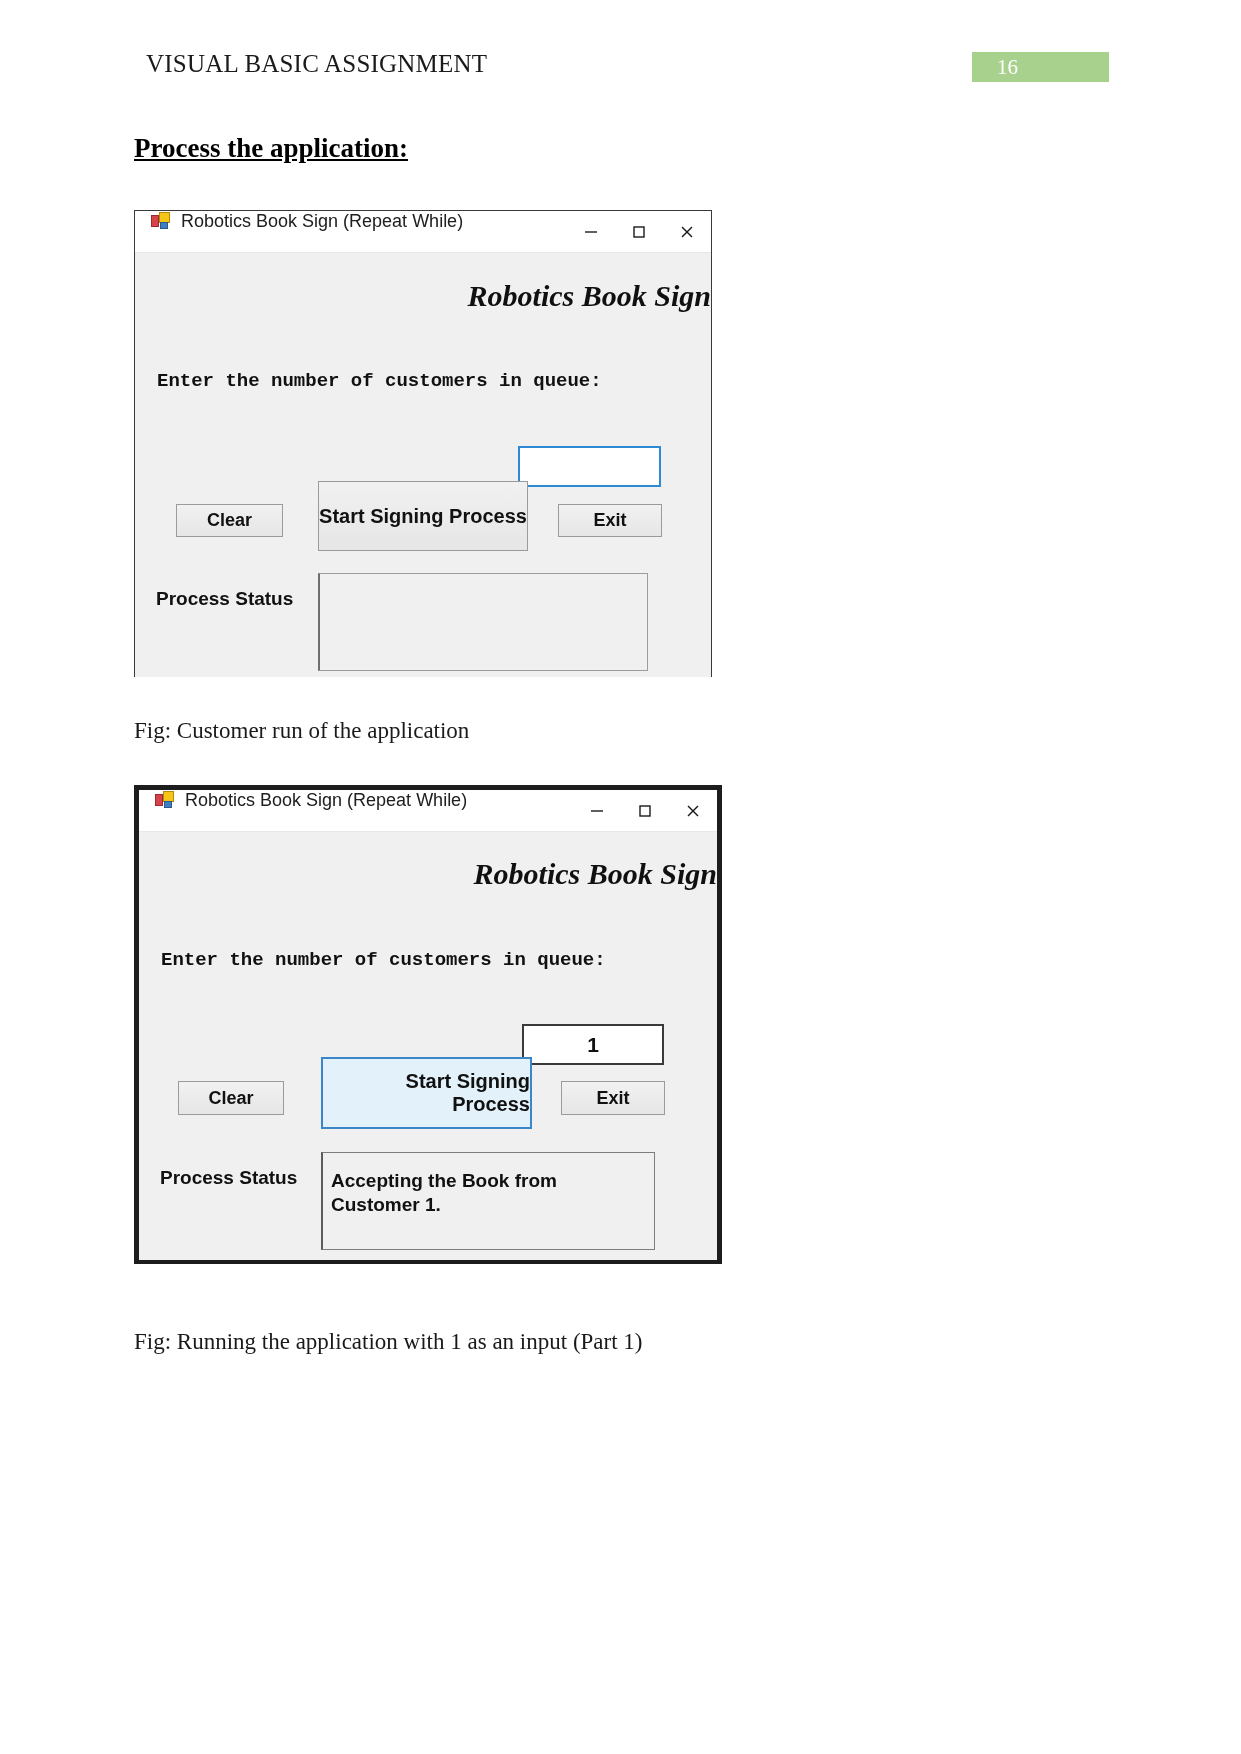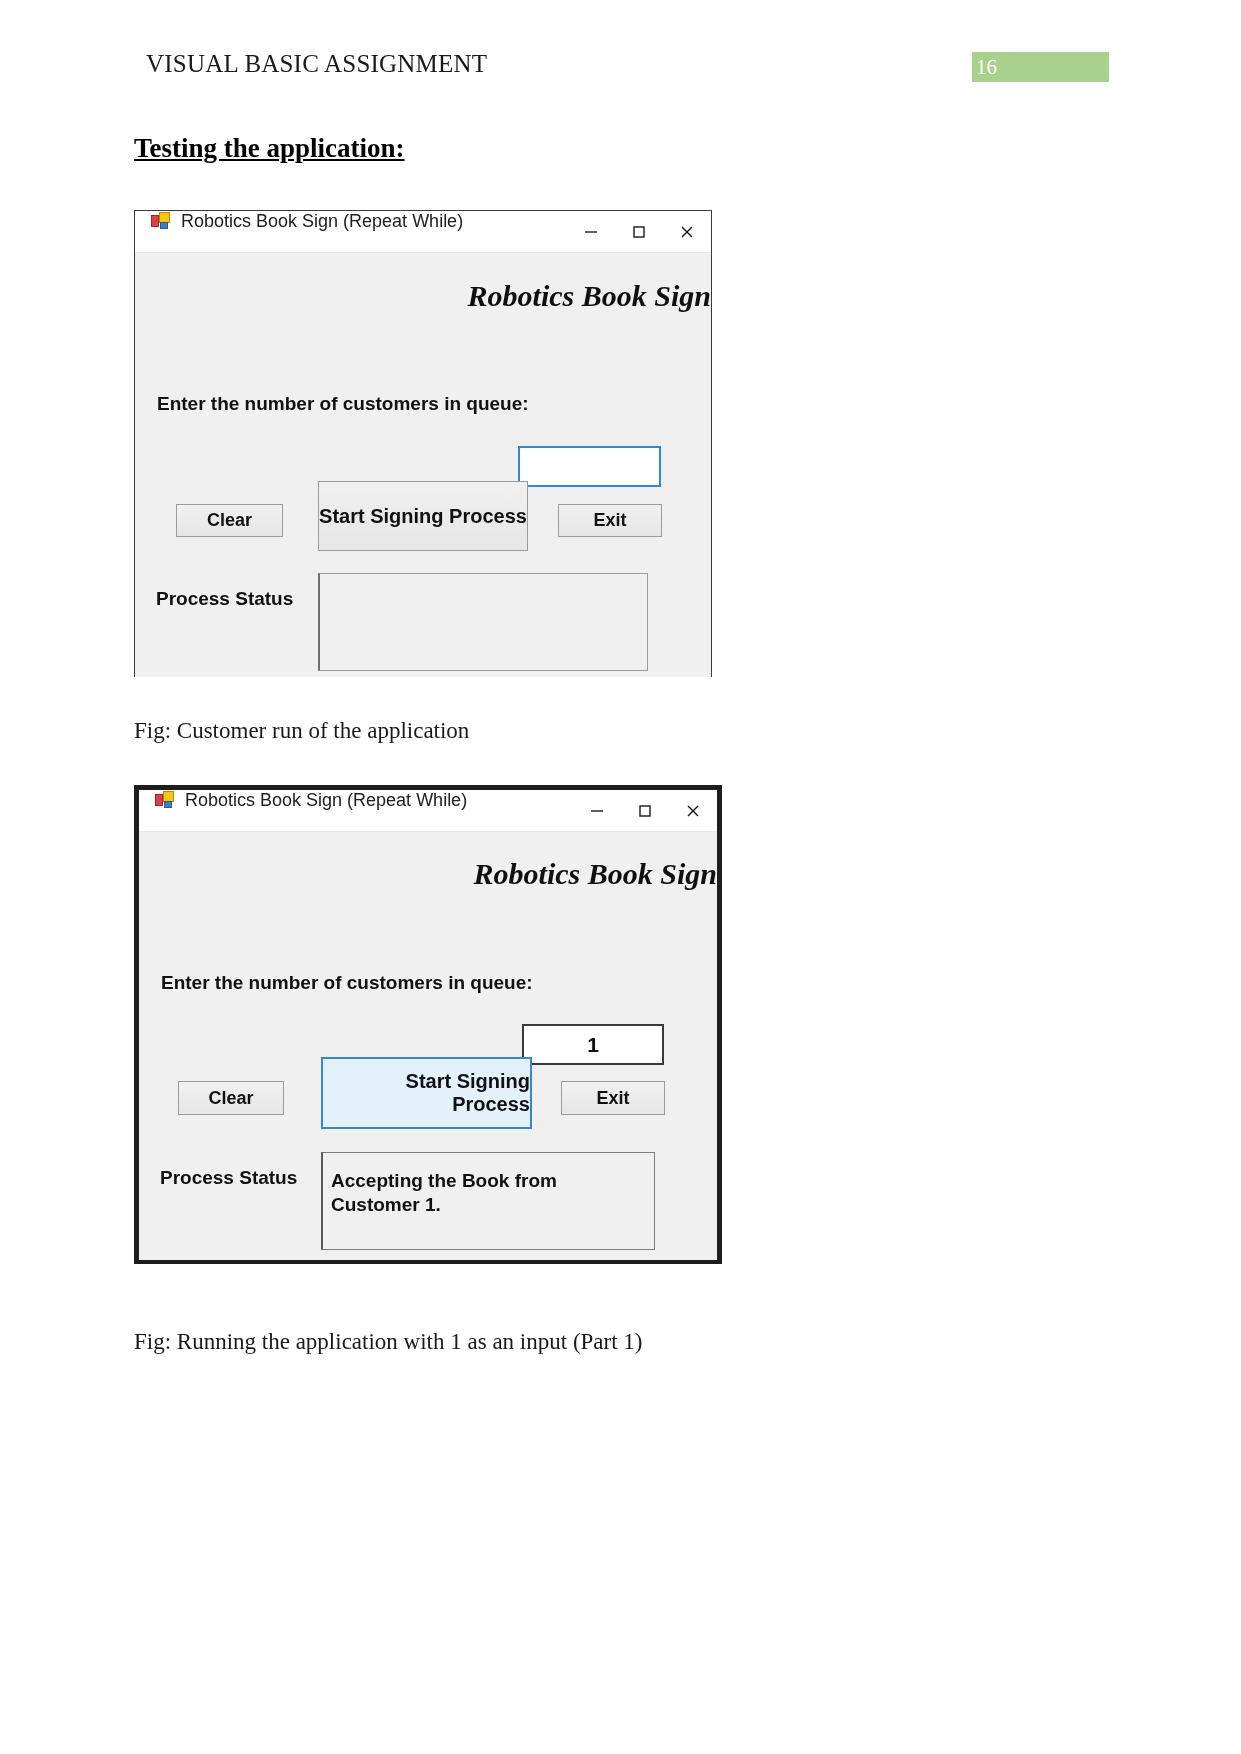--- a/index.html
+++ b/index.html
@@ -36,21 +36,21 @@
     position: absolute;
     left: 972px;
     top: 52px;
     width: 137px;
     height: 30px;
     background: #a9d18e;
     color: #ffffff;
     font-family: "Liberation Serif", serif;
     font-size: 21px;
     line-height: 30px;
-    padding-left: 4px;
+    padding-left: 25px;
     box-sizing: border-box;
   }
 
   
   .section-heading {
     position: absolute;
     left: 134px;
     top: 133px;
     font-family: "Liberation Serif", serif;
     font-size: 27px;
@@ -158,26 +158,25 @@
     font-weight: bold;
     font-style: italic;
     color: #101010;
     white-space: nowrap;
   }
   #window-1 .form-title { top: 26px; }
   #window-2 .form-title { top: 25px; }
 
   .prompt-label {
     position: absolute;
-    font-family: Liberation Sans, sans-serif;
+    font-family: Liberation Mono, monospace;
     font-size: 19px;
     font-weight: bold;
     color: #111111;
     white-space: nowrap;
-    margin-top: 23px;
   }
   #window-1 .prompt-label { left: 22px; top: 117px; }
   #window-2 .prompt-label { left: 22px; top: 117px; }
 
   .qty-input {
     position: absolute;
     background: #ffffff;
     box-sizing: border-box;
     font-family: "Liberation Sans", sans-serif;
     font-size: 21px;
@@ -265,21 +264,21 @@
   }
 </style>
 </head>
 <body>
 
 <div class="doc-header">
   <div class="doc-header-title">VISUAL BASIC ASSIGNMENT</div>
   <div class="page-badge">16</div>
 </div>
 
-<div class="section-heading">Testing the application:</div>
+<div class="section-heading">Process the application:</div>
 
 <div class="vb-window" id="window-1">
 
   <div class="titlebar">
     <span class="app-icon">
       <i class="sq-red"></i>
         <i class="sq-yellow"></i>
         <i class="sq-blue"></i>
     </span>
     <span class="titlebar-text">Robotics Book Sign (Repeat While)</span>

